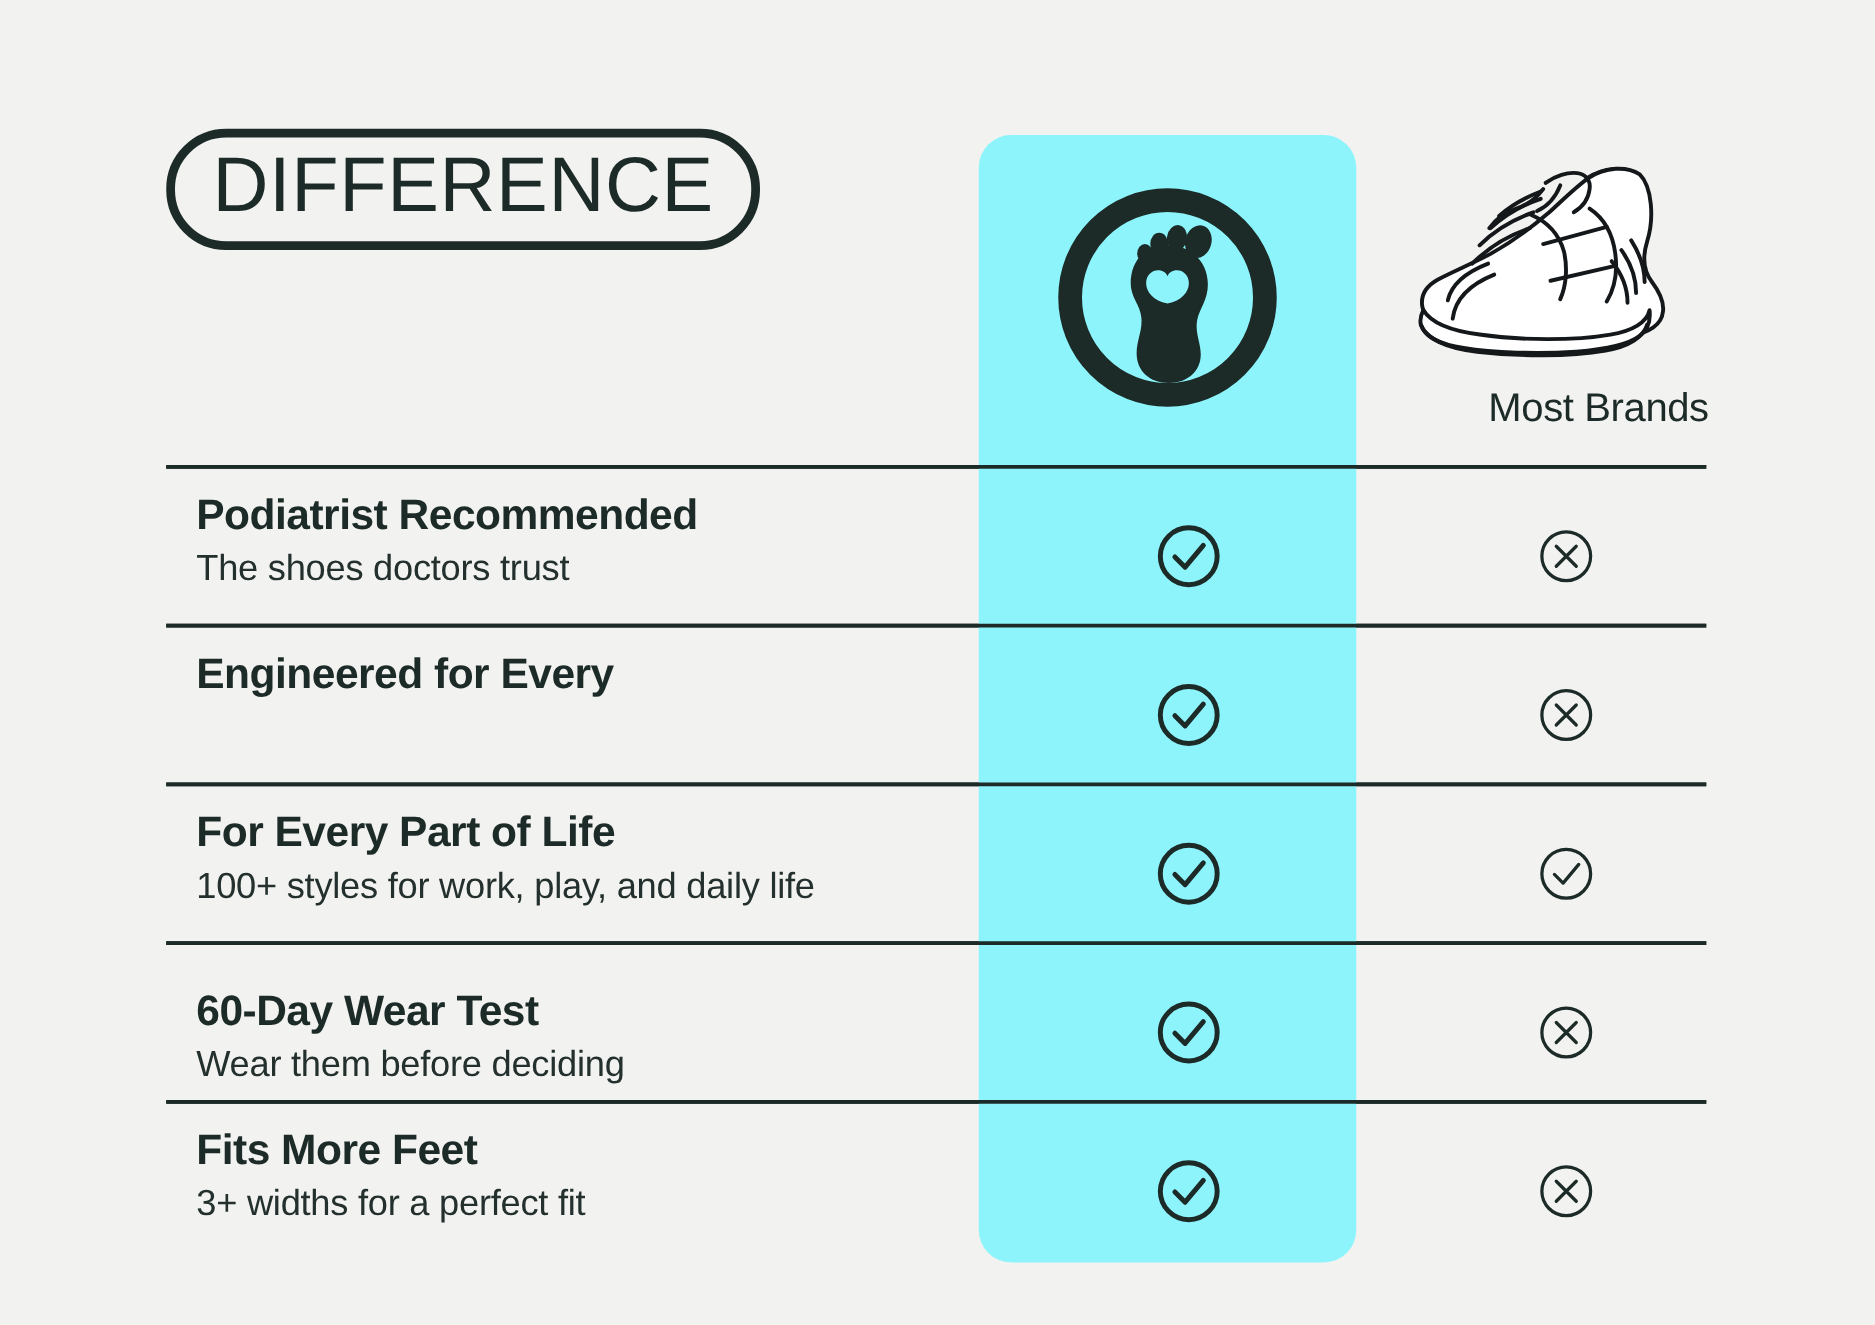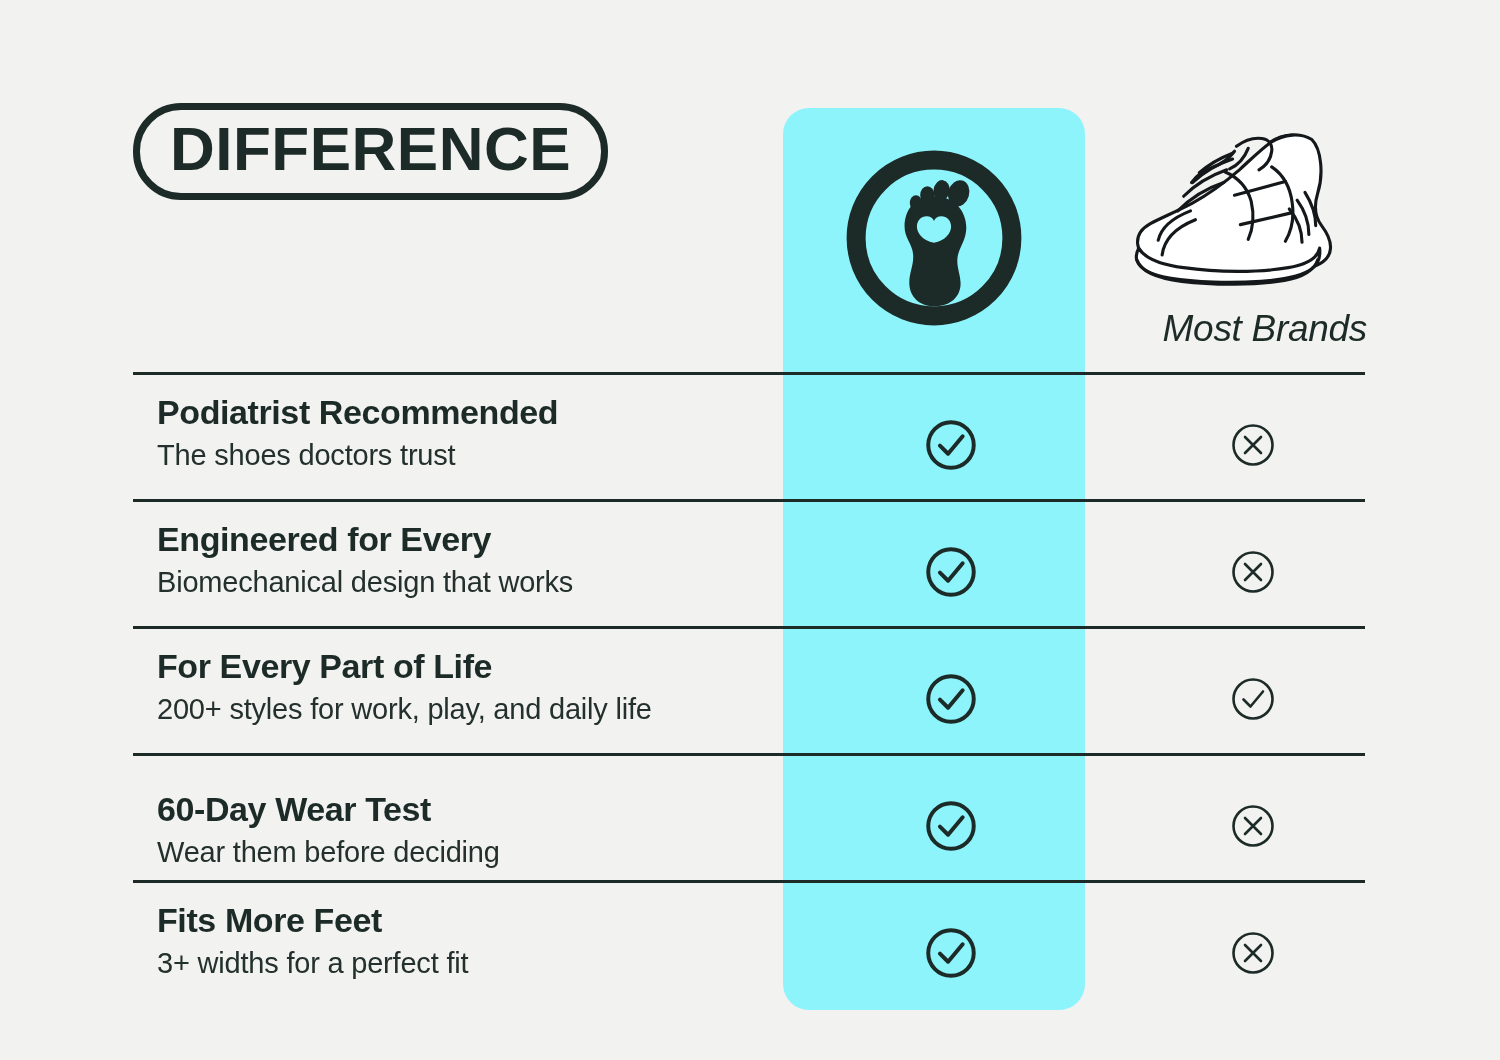--- a/index.html
+++ b/index.html
@@ -52,21 +52,21 @@
   }
   #title-difference-pill {
     display: inline-block;
     border: 7px solid #1c2b28;
     border-radius: 48px;
     padding: 6px 30px 10px 30px;
     line-height: 1;
   }
   #title-difference {
     font-size: 62px;
-    font-weight: 700;
+    font-weight: 400;
     letter-spacing: 0.5px;
     color: #1c2b28;
     line-height: 1.08;
     display: block;
   }
 
   
   #brand-logo-cell {
     position: absolute;
     left: 783px;
@@ -91,26 +91,25 @@
     position: absolute;
     left: 38px;
     top: 0px;
   }
   #competitor-label {
     position: absolute;
     left: 0;
     top: 190px;
     width: 282px;
     text-align: right;
-    font-size: 37px;
+    font-size: 32px;
     font-weight: 500;
     letter-spacing: -0.3px;
     color: #1c2b28;
     white-space: nowrap;
-    font-style: italic;
   }
 
   
   #comparison-table {
     position: absolute;
     left: 0;
     top: 0;
     width: 1500px;
   }
   .divider {
@@ -293,39 +292,38 @@
         <div class="mark-cell theirs" style="top:46px;">
           <svg width="48" height="48" viewBox="0 0 48 48" aria-hidden="true">
             <circle cx="24" cy="24" r="19.5" fill="none" stroke="#1c2b28" stroke-width="2.6"></circle>
             <path d="M16 16 L32 32 M32 16 L16 32" fill="none" stroke="#1c2b28" stroke-width="2.6" stroke-linecap="round"></path>
           </svg>
         </div>
       </div>
       <div class="row" style="top:502px;">
         <div class="row-text" style="top:18px;">
           <p class="row-title">Engineered for Every</p>
-          <p class="row-sub">Biomechanical design that works</p>
         </div>
         <div class="mark-cell ours" style="top:42px;">
           <svg width="56" height="56" viewBox="0 0 48 48" aria-hidden="true">
             <circle cx="24" cy="24" r="19.5" fill="none" stroke="#1c2b28" stroke-width="3.4"></circle>
             <path d="M14.5 24.5 L21.5 31.5 L34 16.5" fill="none" stroke="#1c2b28" stroke-width="3.4" stroke-linecap="round" stroke-linejoin="round"></path>
           </svg>
         </div>
         <div class="mark-cell theirs" style="top:46px;">
           <svg width="48" height="48" viewBox="0 0 48 48" aria-hidden="true">
             <circle cx="24" cy="24" r="19.5" fill="none" stroke="#1c2b28" stroke-width="2.6"></circle>
             <path d="M16 16 L32 32 M32 16 L16 32" fill="none" stroke="#1c2b28" stroke-width="2.6" stroke-linecap="round"></path>
           </svg>
         </div>
       </div>
       <div class="row" style="top:629px;">
         <div class="row-text" style="top:18px;">
           <p class="row-title">For Every Part of Life</p>
-          <p class="row-sub">200+ styles for work, play, and daily life</p>
+          <p class="row-sub">100+ styles for work, play, and daily life</p>
         </div>
         <div class="mark-cell ours" style="top:42px;">
           <svg width="56" height="56" viewBox="0 0 48 48" aria-hidden="true">
             <circle cx="24" cy="24" r="19.5" fill="none" stroke="#1c2b28" stroke-width="3.4"></circle>
             <path d="M14.5 24.5 L21.5 31.5 L34 16.5" fill="none" stroke="#1c2b28" stroke-width="3.4" stroke-linecap="round" stroke-linejoin="round"></path>
           </svg>
         </div>
         <div class="mark-cell theirs" style="top:46px;">
           <svg width="48" height="48" viewBox="0 0 48 48" aria-hidden="true">
             <circle cx="24" cy="24" r="19.5" fill="none" stroke="#1c2b28" stroke-width="2.6"></circle>

